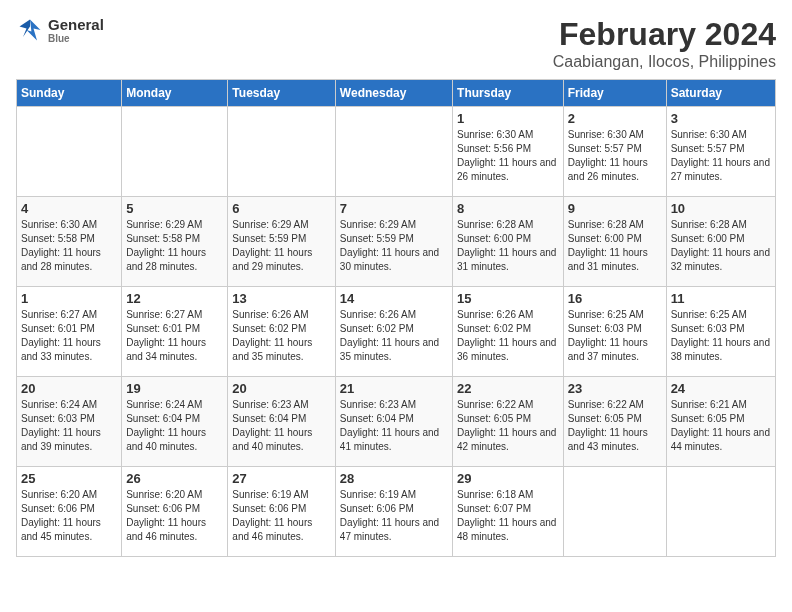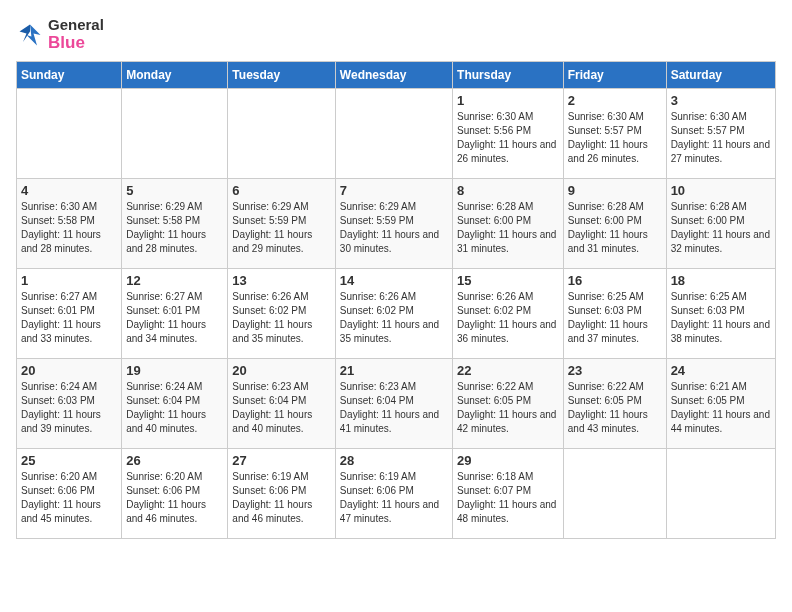--- a/index.html
+++ b/index.html
@@ -82,22 +82,26 @@
 <body>
 
 <div class="header-area">
   <div class="logo">
     <svg class="logo-bird" viewBox="0 0 40 40">
       <polygon points="20,5 35,20 25,18 30,35 15,20 22,22" fill="#2a72c3"></polygon>
       <polygon points="20,5 5,15 15,18 10,30 20,15" fill="#1a5ca8"></polygon>
     </svg>
     <div>
       <div style="font-size:15px;font-weight:bold;color:#333;">General</div>
-      <div style="font-size:17px;font-weight:bold;color:#ec4899;">Blue</div>
+      <div style="font-size:10px;font-weight:bold;color:#737373;">Blue</div>
     </div>
+  </div>
+  <div class="title-area">
+    <div class="main-title">February 2024</div>
+    <div class="subtitle">Caabiangan, Ilocos, Philippines</div>
   </div>
 </div>
 
 <table>
   <thead>
     <tr>
     <th>Sunday</th>
         <th>Monday</th>
         <th>Tuesday</th>
         <th>Wednesday</th>
@@ -206,21 +210,21 @@
 Sunset: 6:02 PM
 Daylight: 11 hours and 36 minutes.</div>
         </td>
         <td>
           <div class="day-number">16</div>
           <div class="day-info" style="white-space: pre-line;">Sunrise: 6:25 AM
 Sunset: 6:03 PM
 Daylight: 11 hours and 37 minutes.</div>
         </td>
         <td>
-          <div class="day-number">18</div>
+          <div class="day-number">11</div>
           <div class="day-info" style="white-space: pre-line;">Sunrise: 6:25 AM
 Sunset: 6:03 PM
 Daylight: 11 hours and 38 minutes.</div>
         </td>
       </tr>
       <tr>
         <td>
           <div class="day-number">20</div>
           <div class="day-info" style="white-space: pre-line;">Sunrise: 6:24 AM
 Sunset: 6:03 PM

